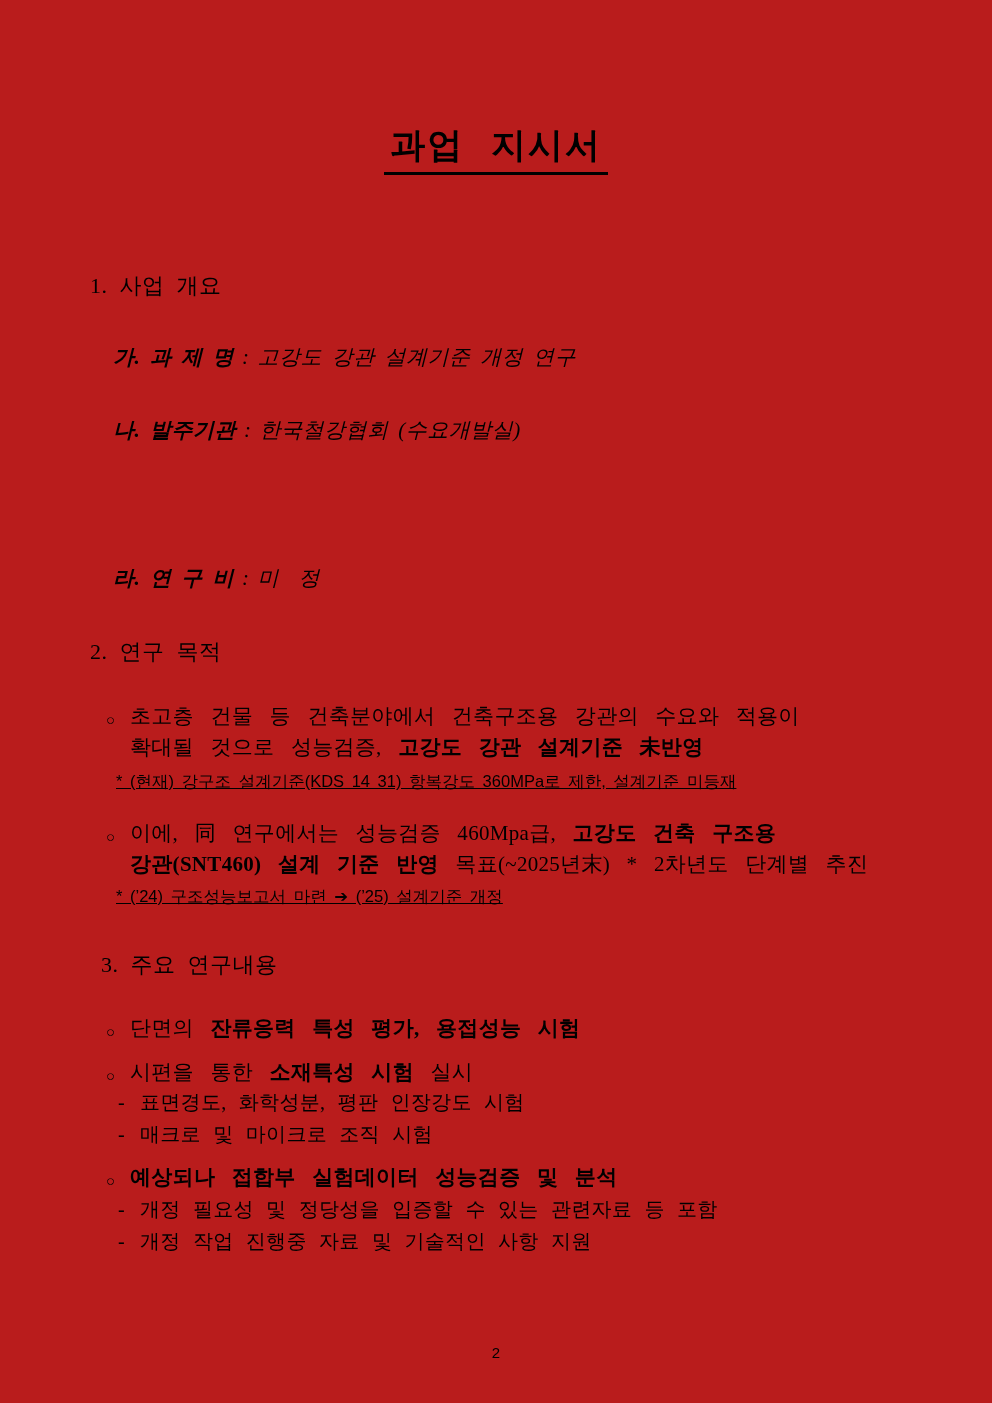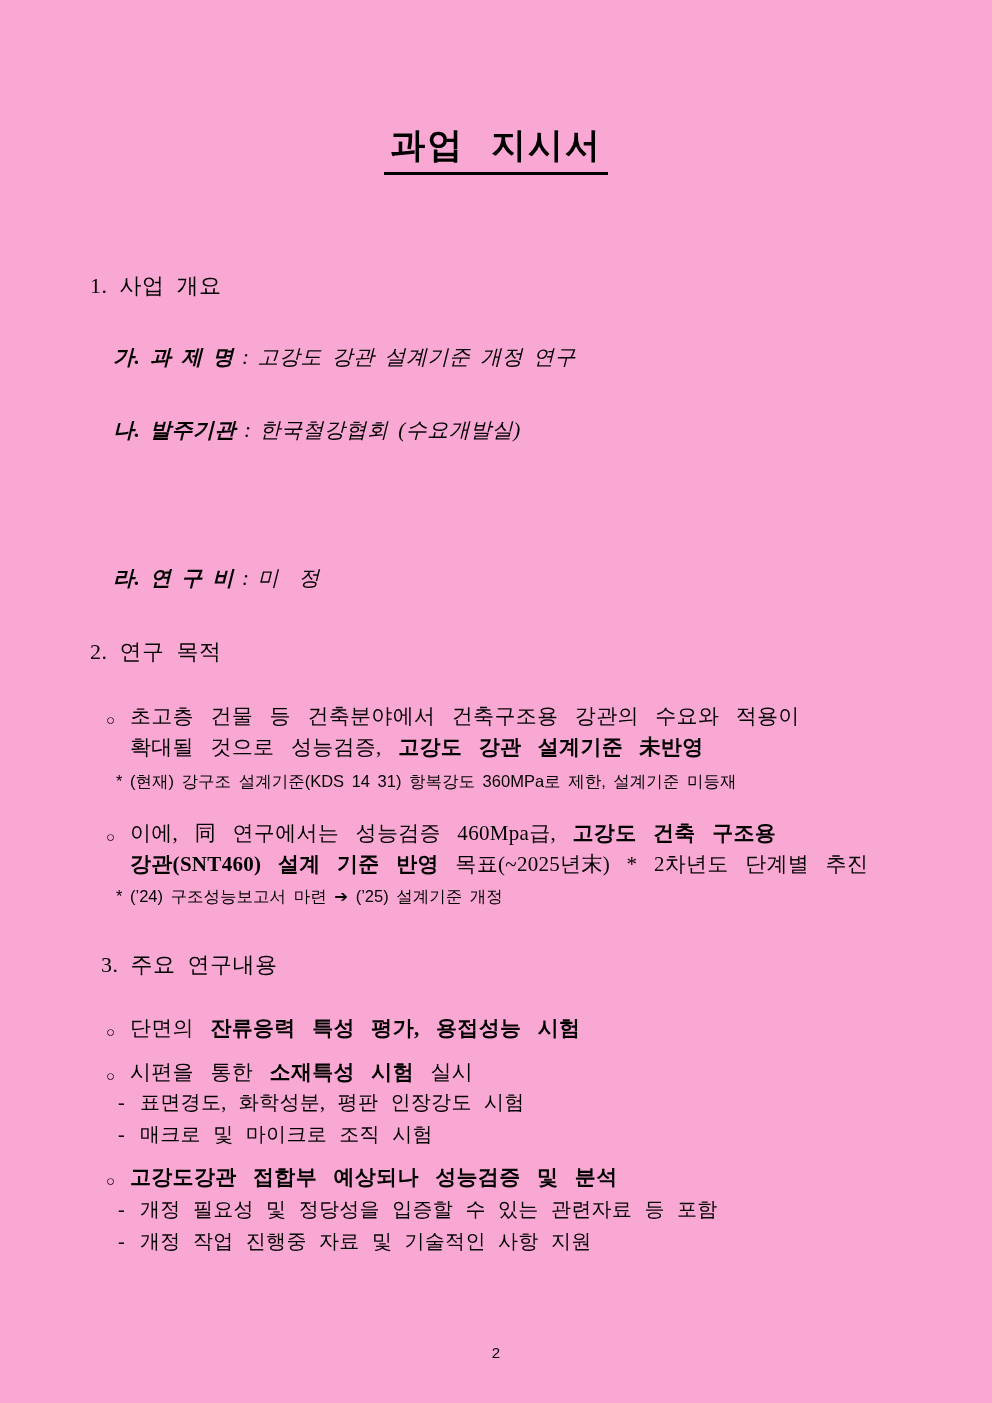--- a/index.html
+++ b/index.html
@@ -5,21 +5,21 @@
   html, body { margin: 0; padding: 0; }
   body {
     font-family: "Liberation Serif", "DejaVu Serif", serif;
     color: #000000;
     background: #ffffff;
   }
   .page {
     position: relative;
     width: 992px;
     height: 1403px;
-    background: #f9a8d4;
+    background: #b91c1c;
     overflow: hidden;
   }
   .abs { position: absolute; }
   span[data-bind], div[data-bind] { white-space: pre-wrap; }
 
   
   .title-wrap {
     top: 122px; left: 0; width: 100%;
     text-align: center;
   }
@@ -83,20 +83,21 @@
   .s3b2 { top: 1057px; }
   .s3b3 { top: 1162px; }
 
   
   .footnote {
     left: 116px;
     width: 810px;
     font-family: "Liberation Sans", "DejaVu Sans", sans-serif;
     font-size: 16.5px;
     word-spacing: 3px;
+    text-decoration: underline;
   }
   .f1 { top: 771px; }
   .f2 { top: 886px; }
 
   
   .sub {
     left: 118px;
     font-size: 20px;
     word-spacing: 7px;
     letter-spacing: 0.3px;
@@ -166,21 +167,21 @@
   </div>
   <div class="abs sub sub1">
     <span class="dash" data-bind="section3.bullets.1.subs.0.dash">-</span><span data-bind="section3.bullets.1.subs.0.text">표면경도, 화학성분, 평판 인장강도 시험</span>
   </div>
   <div class="abs sub sub2">
     <span class="dash" data-bind="section3.bullets.1.subs.1.dash">-</span><span data-bind="section3.bullets.1.subs.1.text">매크로 및 마이크로 조직 시험</span>
   </div>
 
   <div class="abs bullet s3b3">
     <span class="marker" data-bind="section3.bullets.2.marker">○</span>
-    <div class="bline"><span class="b" data-bind="section3.bullets.2.segments.0.text">고강도강관 접합부 예상되나 성능검증 및 분석</span></div>
+    <div class="bline"><span class="b" data-bind="section3.bullets.2.segments.0.text">예상되나 접합부 실험데이터 성능검증 및 분석</span></div>
   </div>
   <div class="abs sub sub3">
     <span class="dash" data-bind="section3.bullets.2.subs.0.dash">-</span><span data-bind="section3.bullets.2.subs.0.text">개정 필요성 및 정당성을 입증할 수 있는 관련자료 등 포함</span>
   </div>
   <div class="abs sub sub4">
     <span class="dash" data-bind="section3.bullets.2.subs.1.dash">-</span><span data-bind="section3.bullets.2.subs.1.text">개정 작업 진행중 자료 및 기술적인 사항 지원</span>
   </div>
 
   <div class="abs pagenum" data-bind="document.page_number">2</div>
 

